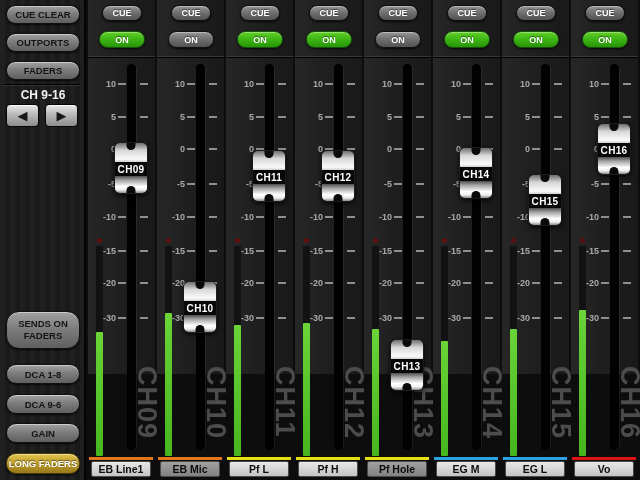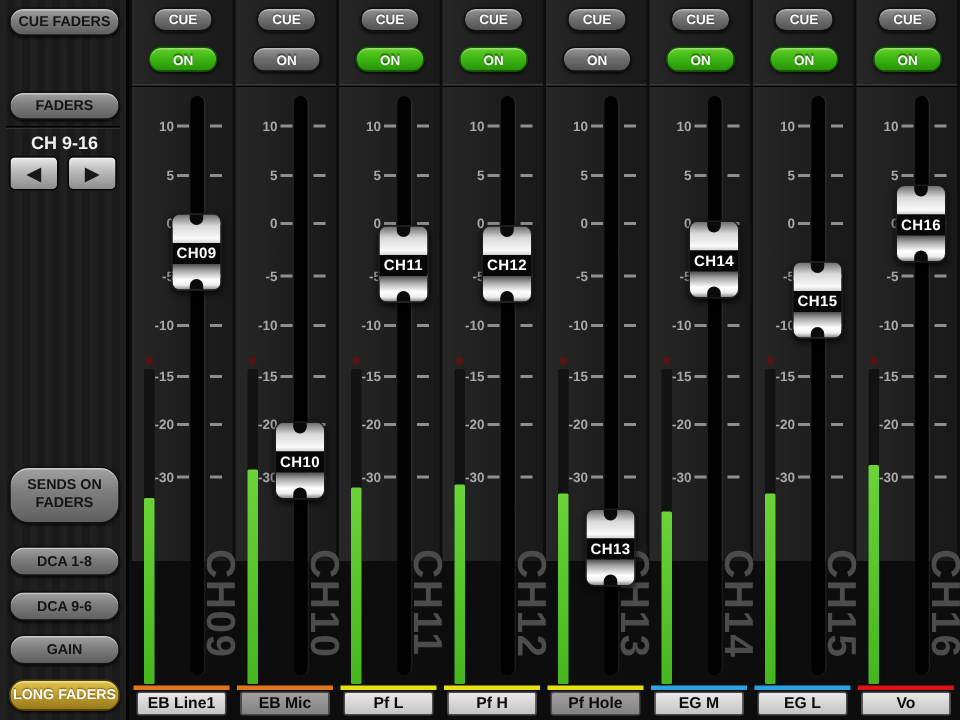--- a/index.html
+++ b/index.html
@@ -97,21 +97,22 @@
     display:flex;align-items:center;justify-content:center;
     color:#0c0c0c;font-size:10.5px;font-weight:bold;}
   .name-label.off{background:linear-gradient(180deg,#a0a0a0 0%,#828282 100%);}
 </style>
 </head>
 <body>
 
 <div id="app">
 
   <div id="sidebar">
-    <div class="side-btn" id="btn-cue-clear">CUE FADERS</div>
+    <div class="side-btn" id="btn-cue-clear">CUE CLEAR</div>
+    <div class="side-btn" id="btn-outports">OUTPORTS</div>
     <div class="side-btn" id="btn-utility">FADERS</div>
     <div id="side-divider"></div>
     <div id="bank-label">CH 9-16</div>
     <div class="arrow-btn" id="arrow-left">
       <span>◀</span>
     </div>
     <div class="arrow-btn" id="arrow-right">
       <span>▶</span>
     </div>
     <div class="side-btn" id="btn-sends">SENDS ON

